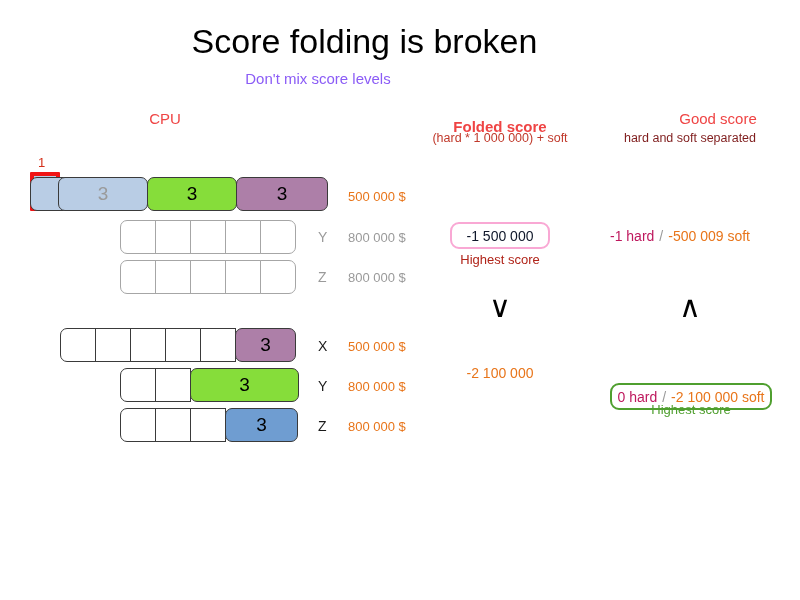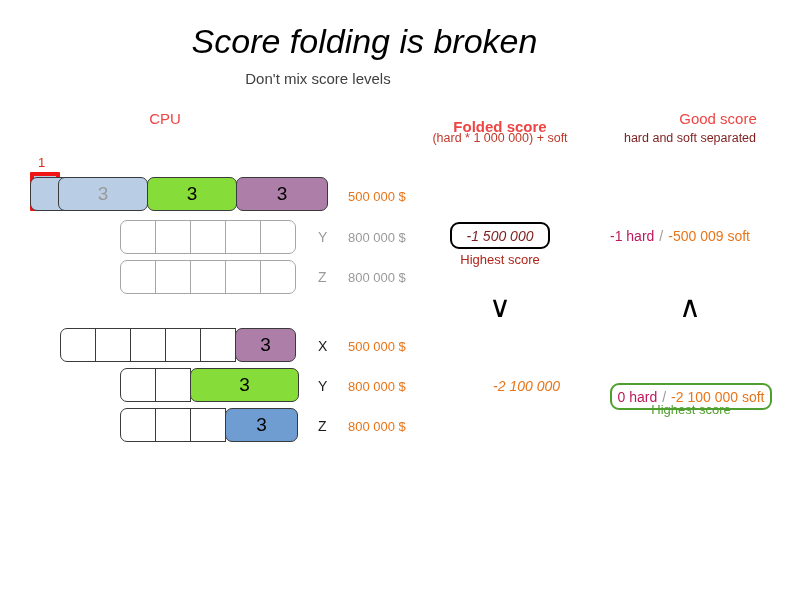--- a/index.html
+++ b/index.html
@@ -17,27 +17,26 @@
   }
   .abs { position: absolute; }
 
   
   #title {
     left: 0; top: 22px; width: 729px;
     text-align: center;
     font-size: 34px;
     color: #000;
     letter-spacing: 0px;
-    font-style: italic;
   }
   #subtitle {
     left: 0; top: 70px; width: 636px;
     text-align: center;
     font-size: 15px;
-    color: #404040;
+    color: #8b5cf6;
   }
 
   
   .col-head {
     text-align: center;
     font-size: 15px;
     color: #ef4444;
   }
   .col-sub {
     text-align: center;
@@ -122,21 +121,21 @@
   .score-box {
     box-sizing: border-box;
     border-radius: 9px;
     display: flex;
     align-items: center;
     justify-content: center;
     font-size: 14px;
     white-space: nowrap;
     padding: 0 10px;
   }
-  .box-red   { border: 2px solid #000000; color: #7f1d1d; font-style: italic; }
+  .box-red   { border: 2px solid #f9a8d4; color: #0f172a; }
   .box-green { border: 2px solid #4f9f2f; margin-top: 11px; }
   .caption { font-size: 13px; text-align: center; }
   .cap-red   { color: #b02318; }
   .cap-green { color: #4f9f2f; }
 
   .hard-red   { color: #be185d; }
   .slash      { color: #9a9a9a; padding: 0 5px; }
   .soft-orange{ color: #e8751a; }
 
   .chev {
@@ -224,20 +223,20 @@
 
 <div class="abs bar rounded" style="left:120px; top:408px;">
   <div class="cell empty dark" style="width:36px;"></div>
   <div class="cell empty dark" style="width:36px;"></div>
   <div class="cell empty dark" style="width:36px;"></div>
   <div class="cell filled c-steel" style="width:73px;">3</div>
 </div>
 <div class="abs row-letter dark-txt" style="left:318px; top:418px;">Z</div>
 <div class="abs row-cost orange-txt" style="left:348px; top:419px;">800 000 $</div>
 
-<div class="abs orange-txt" style="left:440px; top:378px; width:120px; text-align:right; font-size:14px;font-style:italic;">-2 100 000</div>
+<div class="abs orange-txt" style="left:440px; top:365px; width:120px; text-align:center; font-size:14px;">-2 100 000</div>
 
 <div class="abs score-box box-green" style="left:610px; top:372px; width:162px; height:27px;">
   <span class="hard-red">0 hard</span>
     <span class="slash">/</span>
     <span class="soft-orange">-2 100 000 soft</span>
 </div>
 <div class="abs caption cap-green" style="left:610px; top:402px; width:162px;">Highest score</div>
 
 </body></html>

